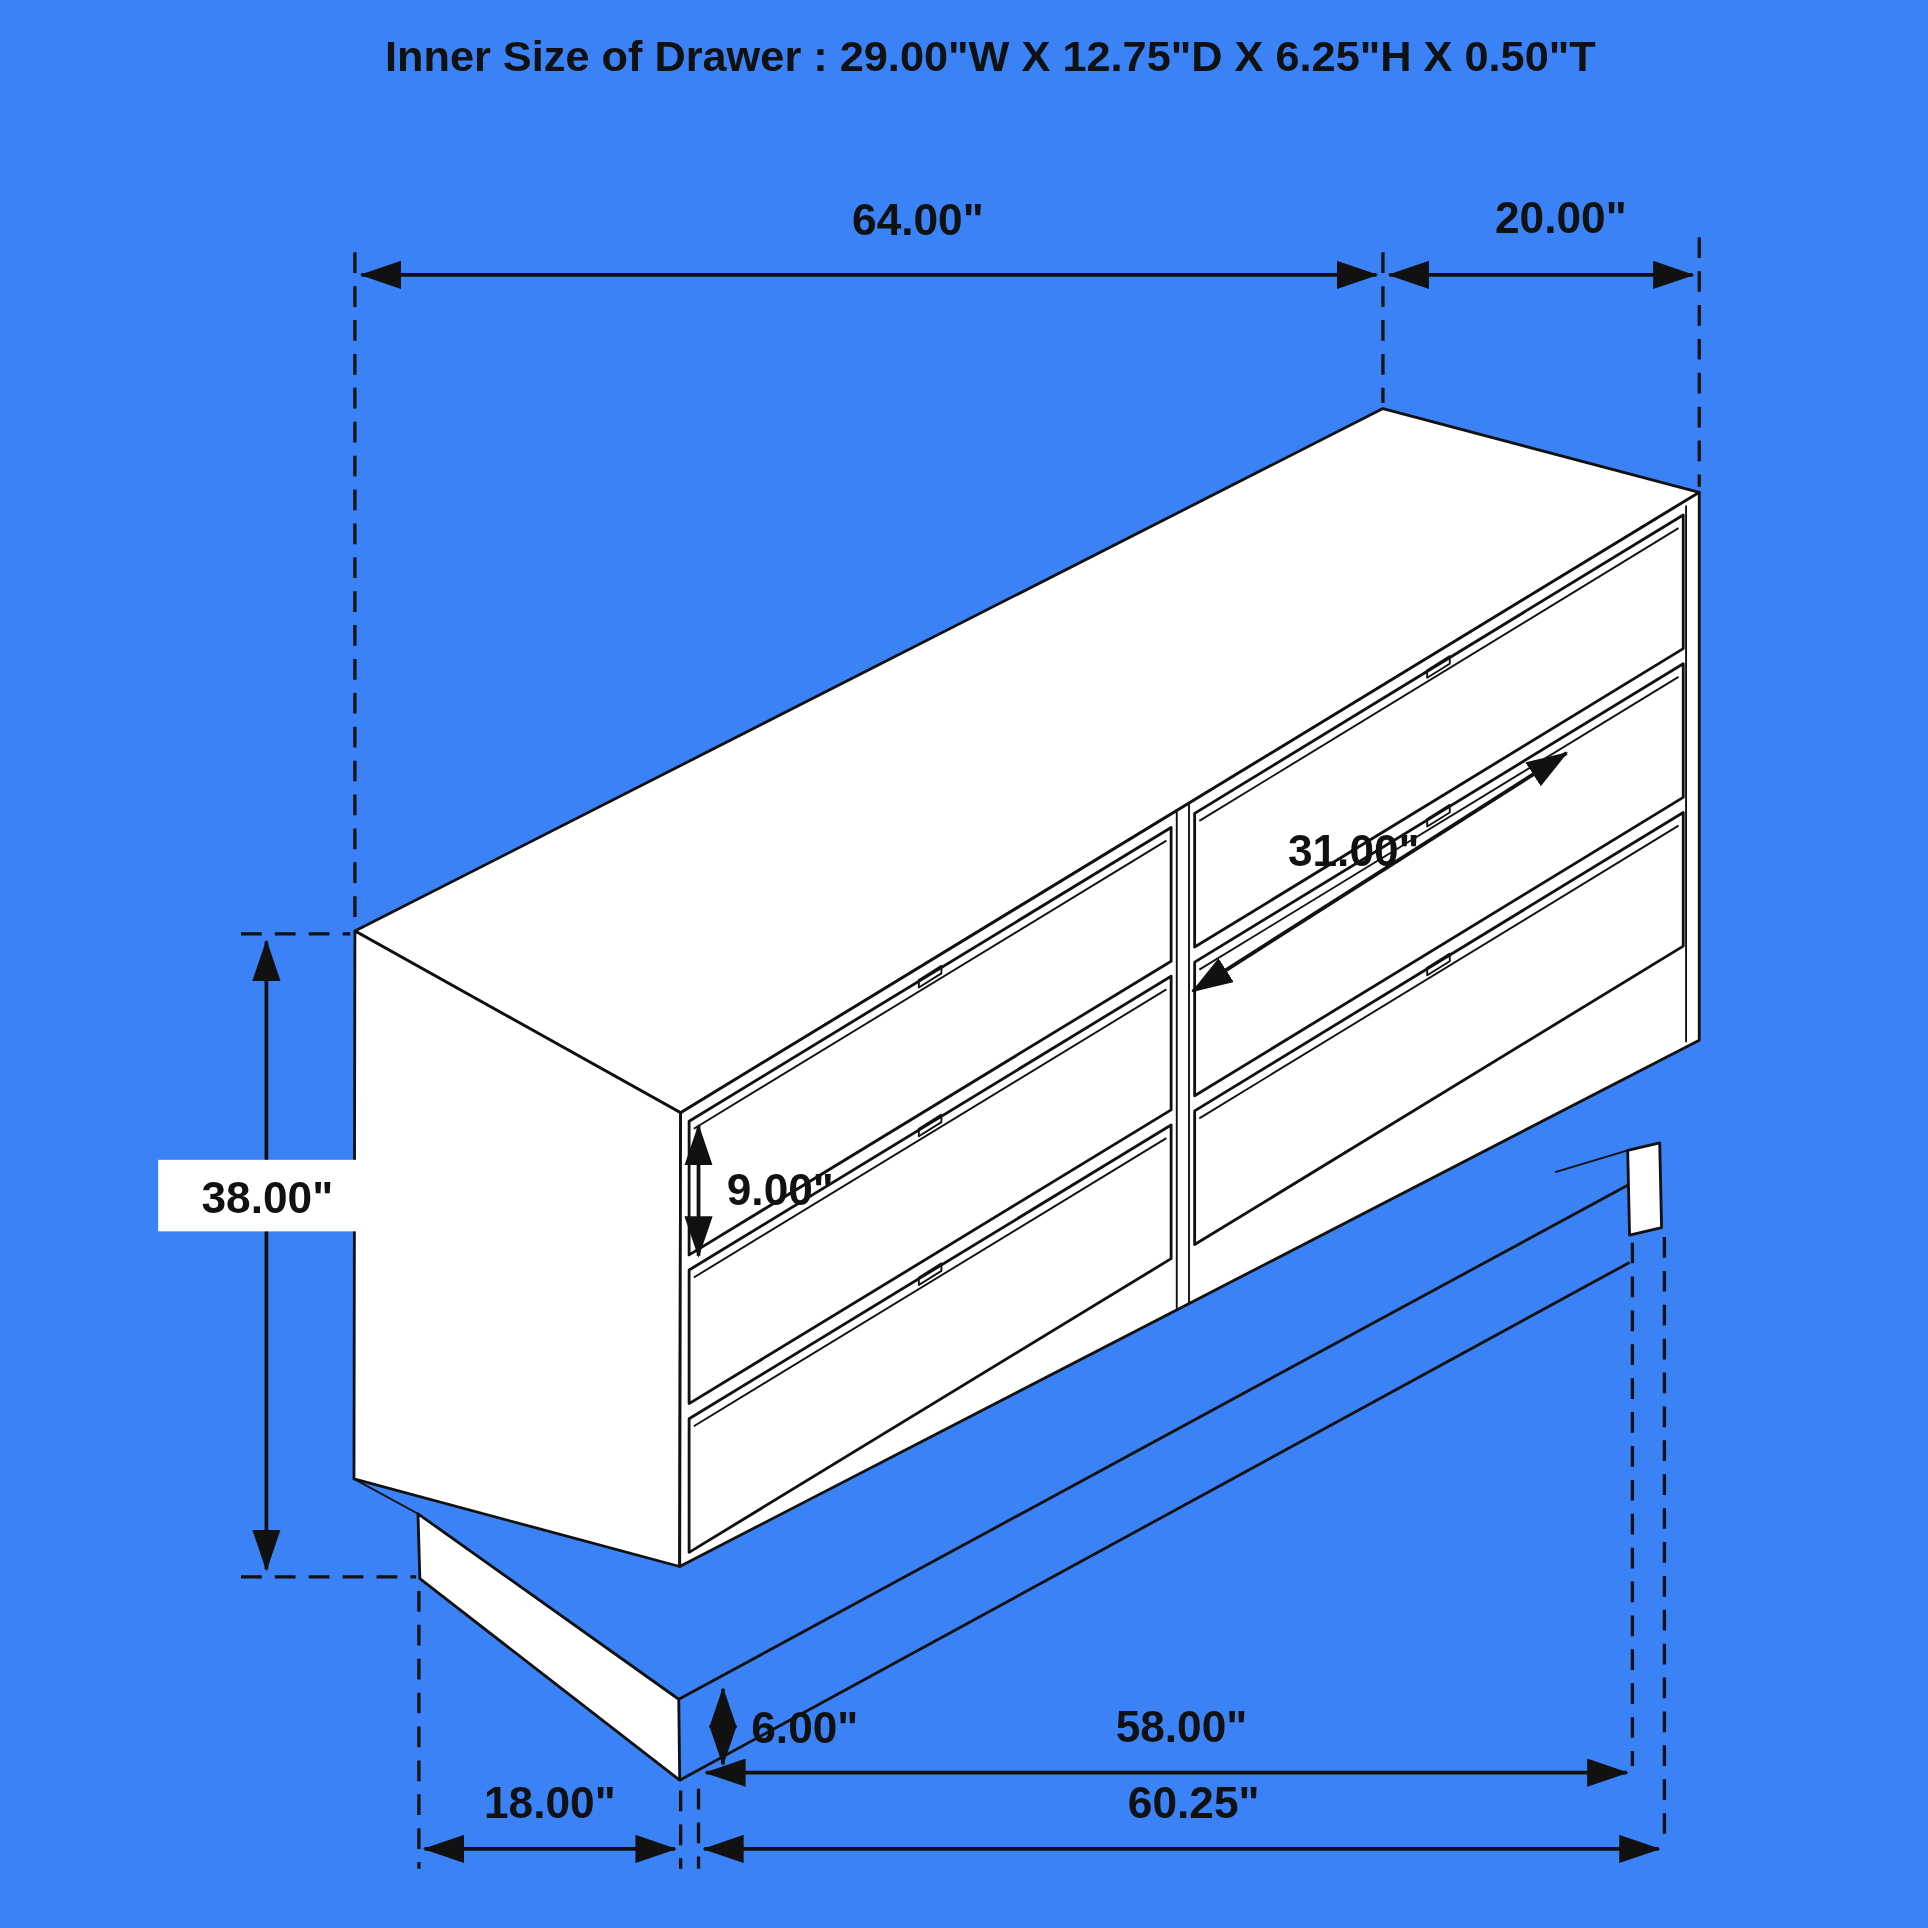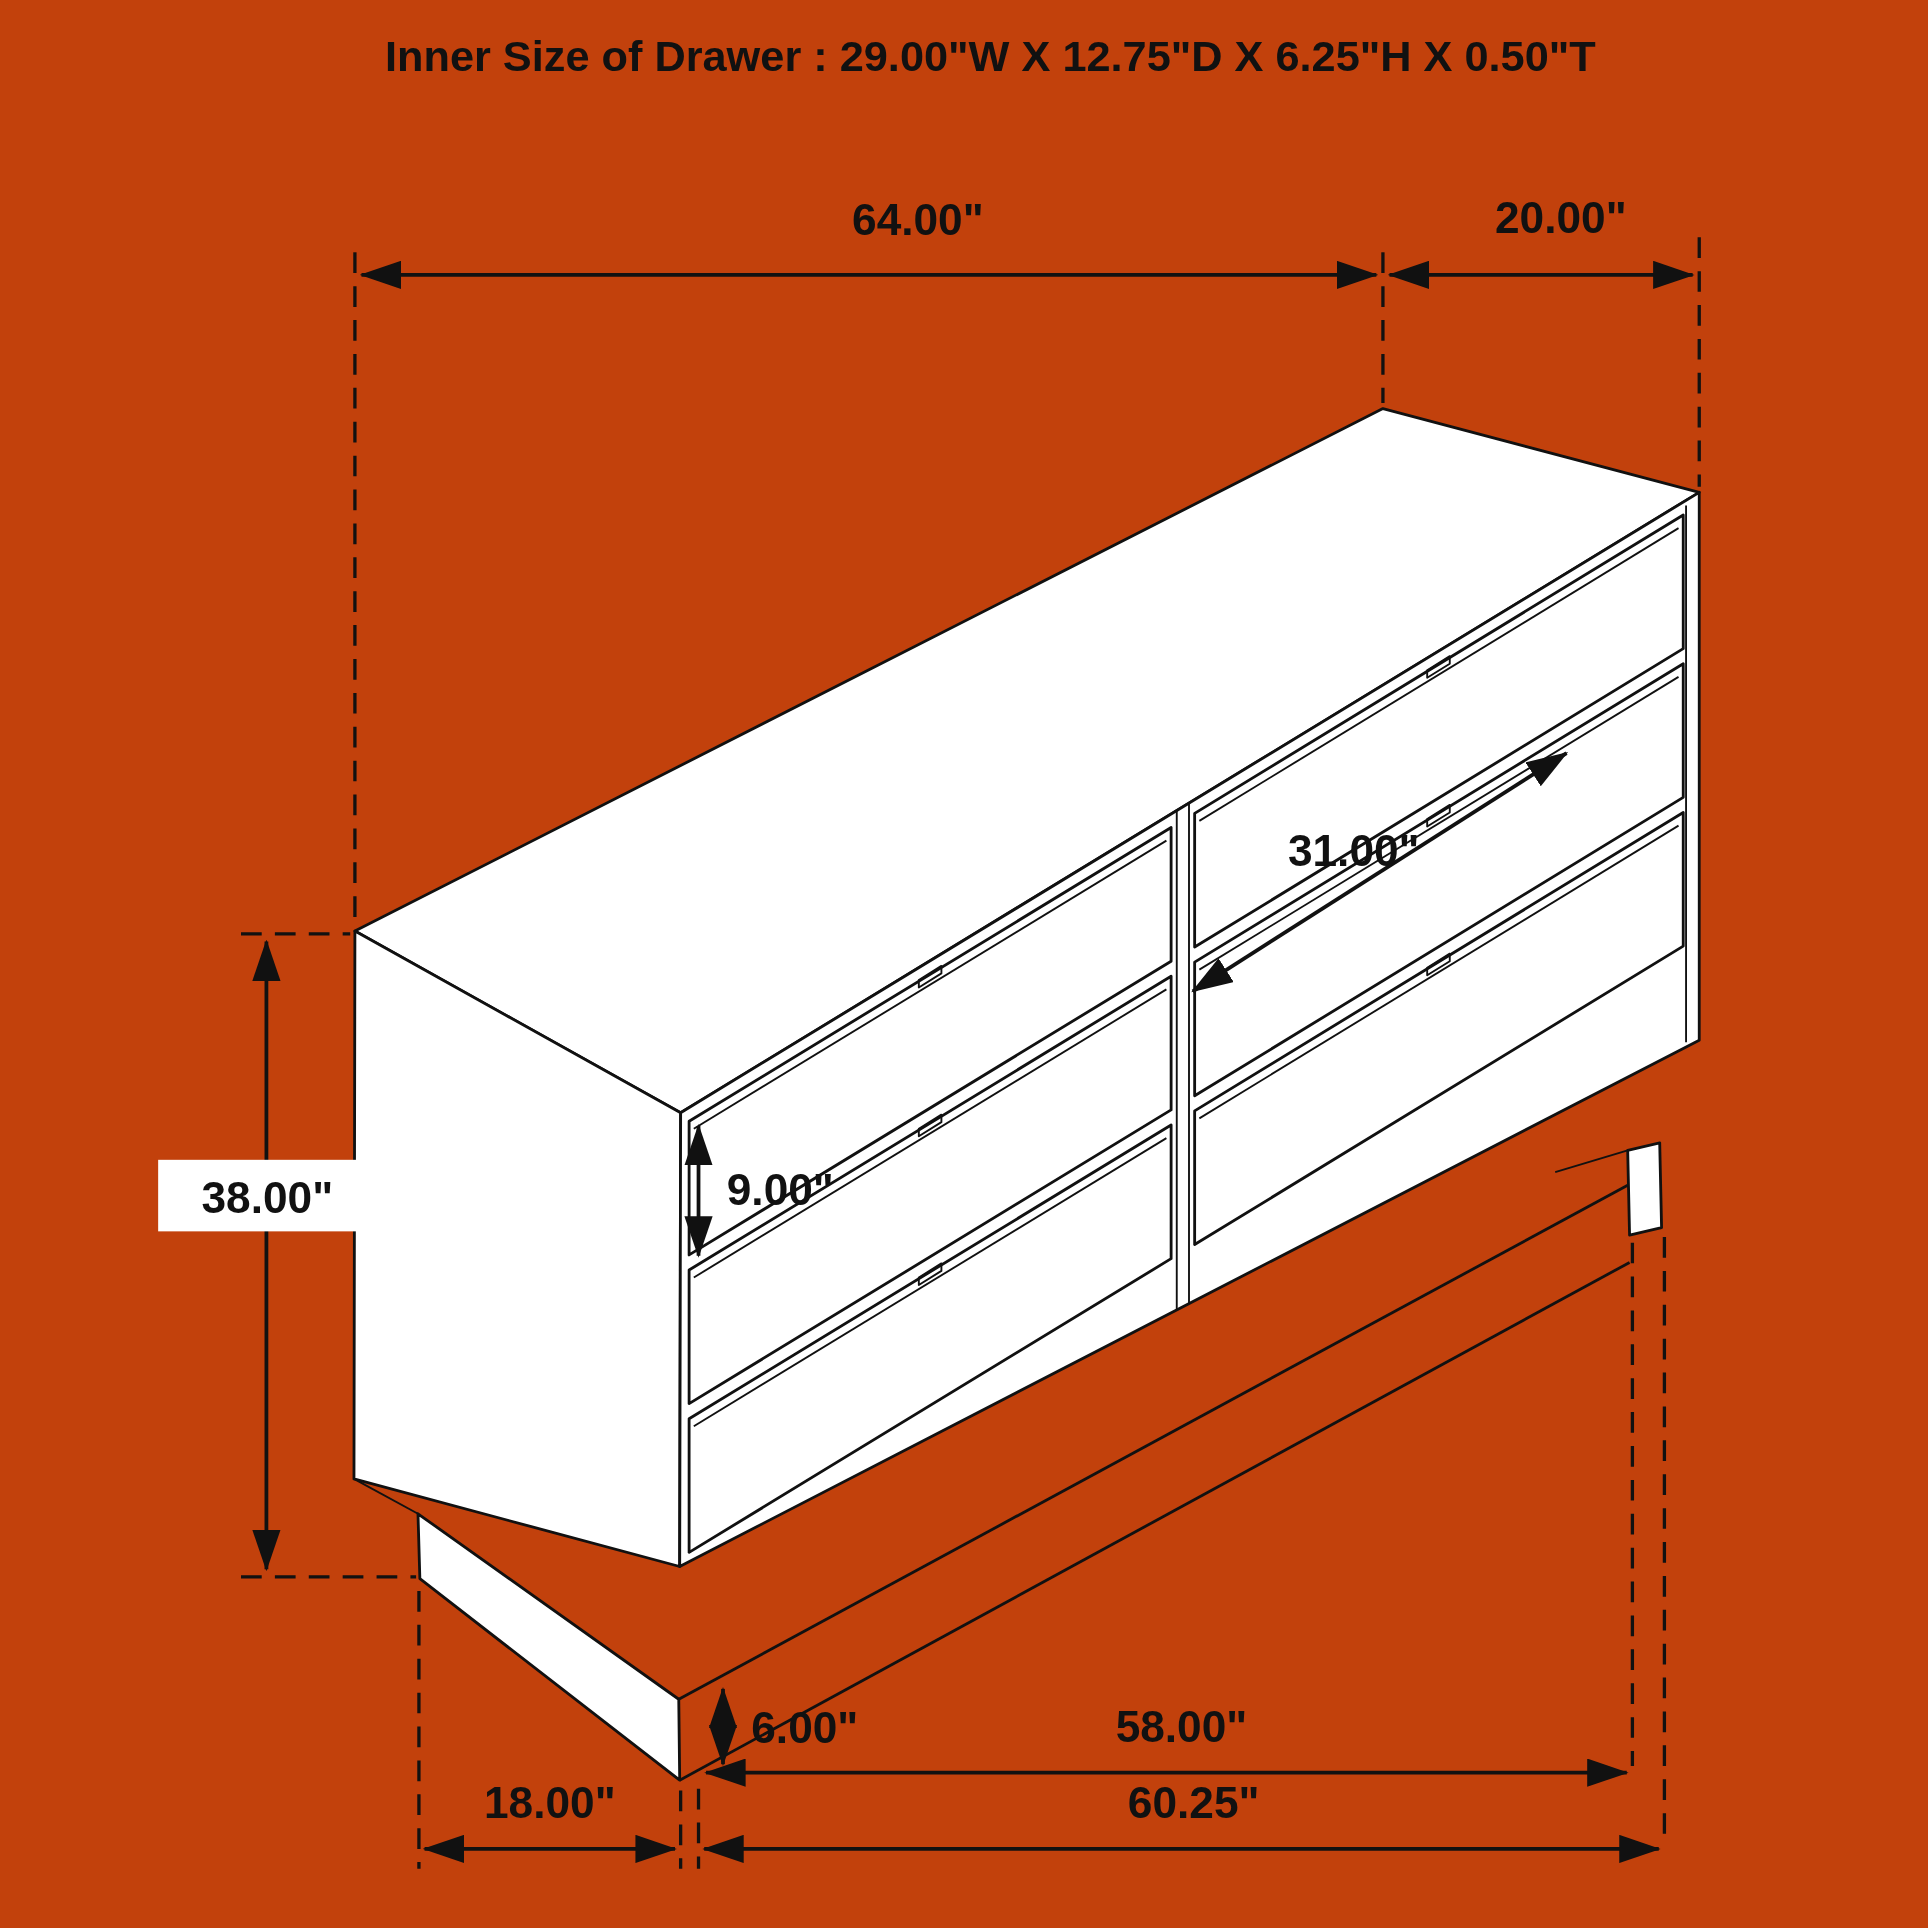--- a/index.html
+++ b/index.html
@@ -1,17 +1,17 @@
 <!DOCTYPE html>
 <html style="font-size:15px"><head>
 <meta charset="utf-8">
 <style>
   html,body{margin:0;padding:0;background:#ffffff;}
   body{font-family:"Liberation Sans",sans-serif;}
-  .stage{width:1928px;height:1928px;position:relative;background:#c2410c;}
+  .stage{width:1928px;height:1928px;position:relative;background:#3b82f6;}
   svg{display:block;}
   .edge{fill:#ffffff;stroke:#111111;stroke-width:3;stroke-linejoin:round;}
   .edge-thin{fill:none;stroke:#111111;stroke-width:2;stroke-linejoin:round;}
   .dim{stroke:#111111;stroke-width:4;}
   .ext{stroke:#111111;stroke-width:3.5;stroke-dasharray:22 14;fill:none;}
   .lbl{font-family:"Liberation Sans",sans-serif;font-size:47px;font-weight:bold;fill:#111111;}
   .title{font-family:"Liberation Sans",sans-serif;font-size:46px;font-weight:bold;fill:#111111;}
 </style>
 </head>
 <body>

